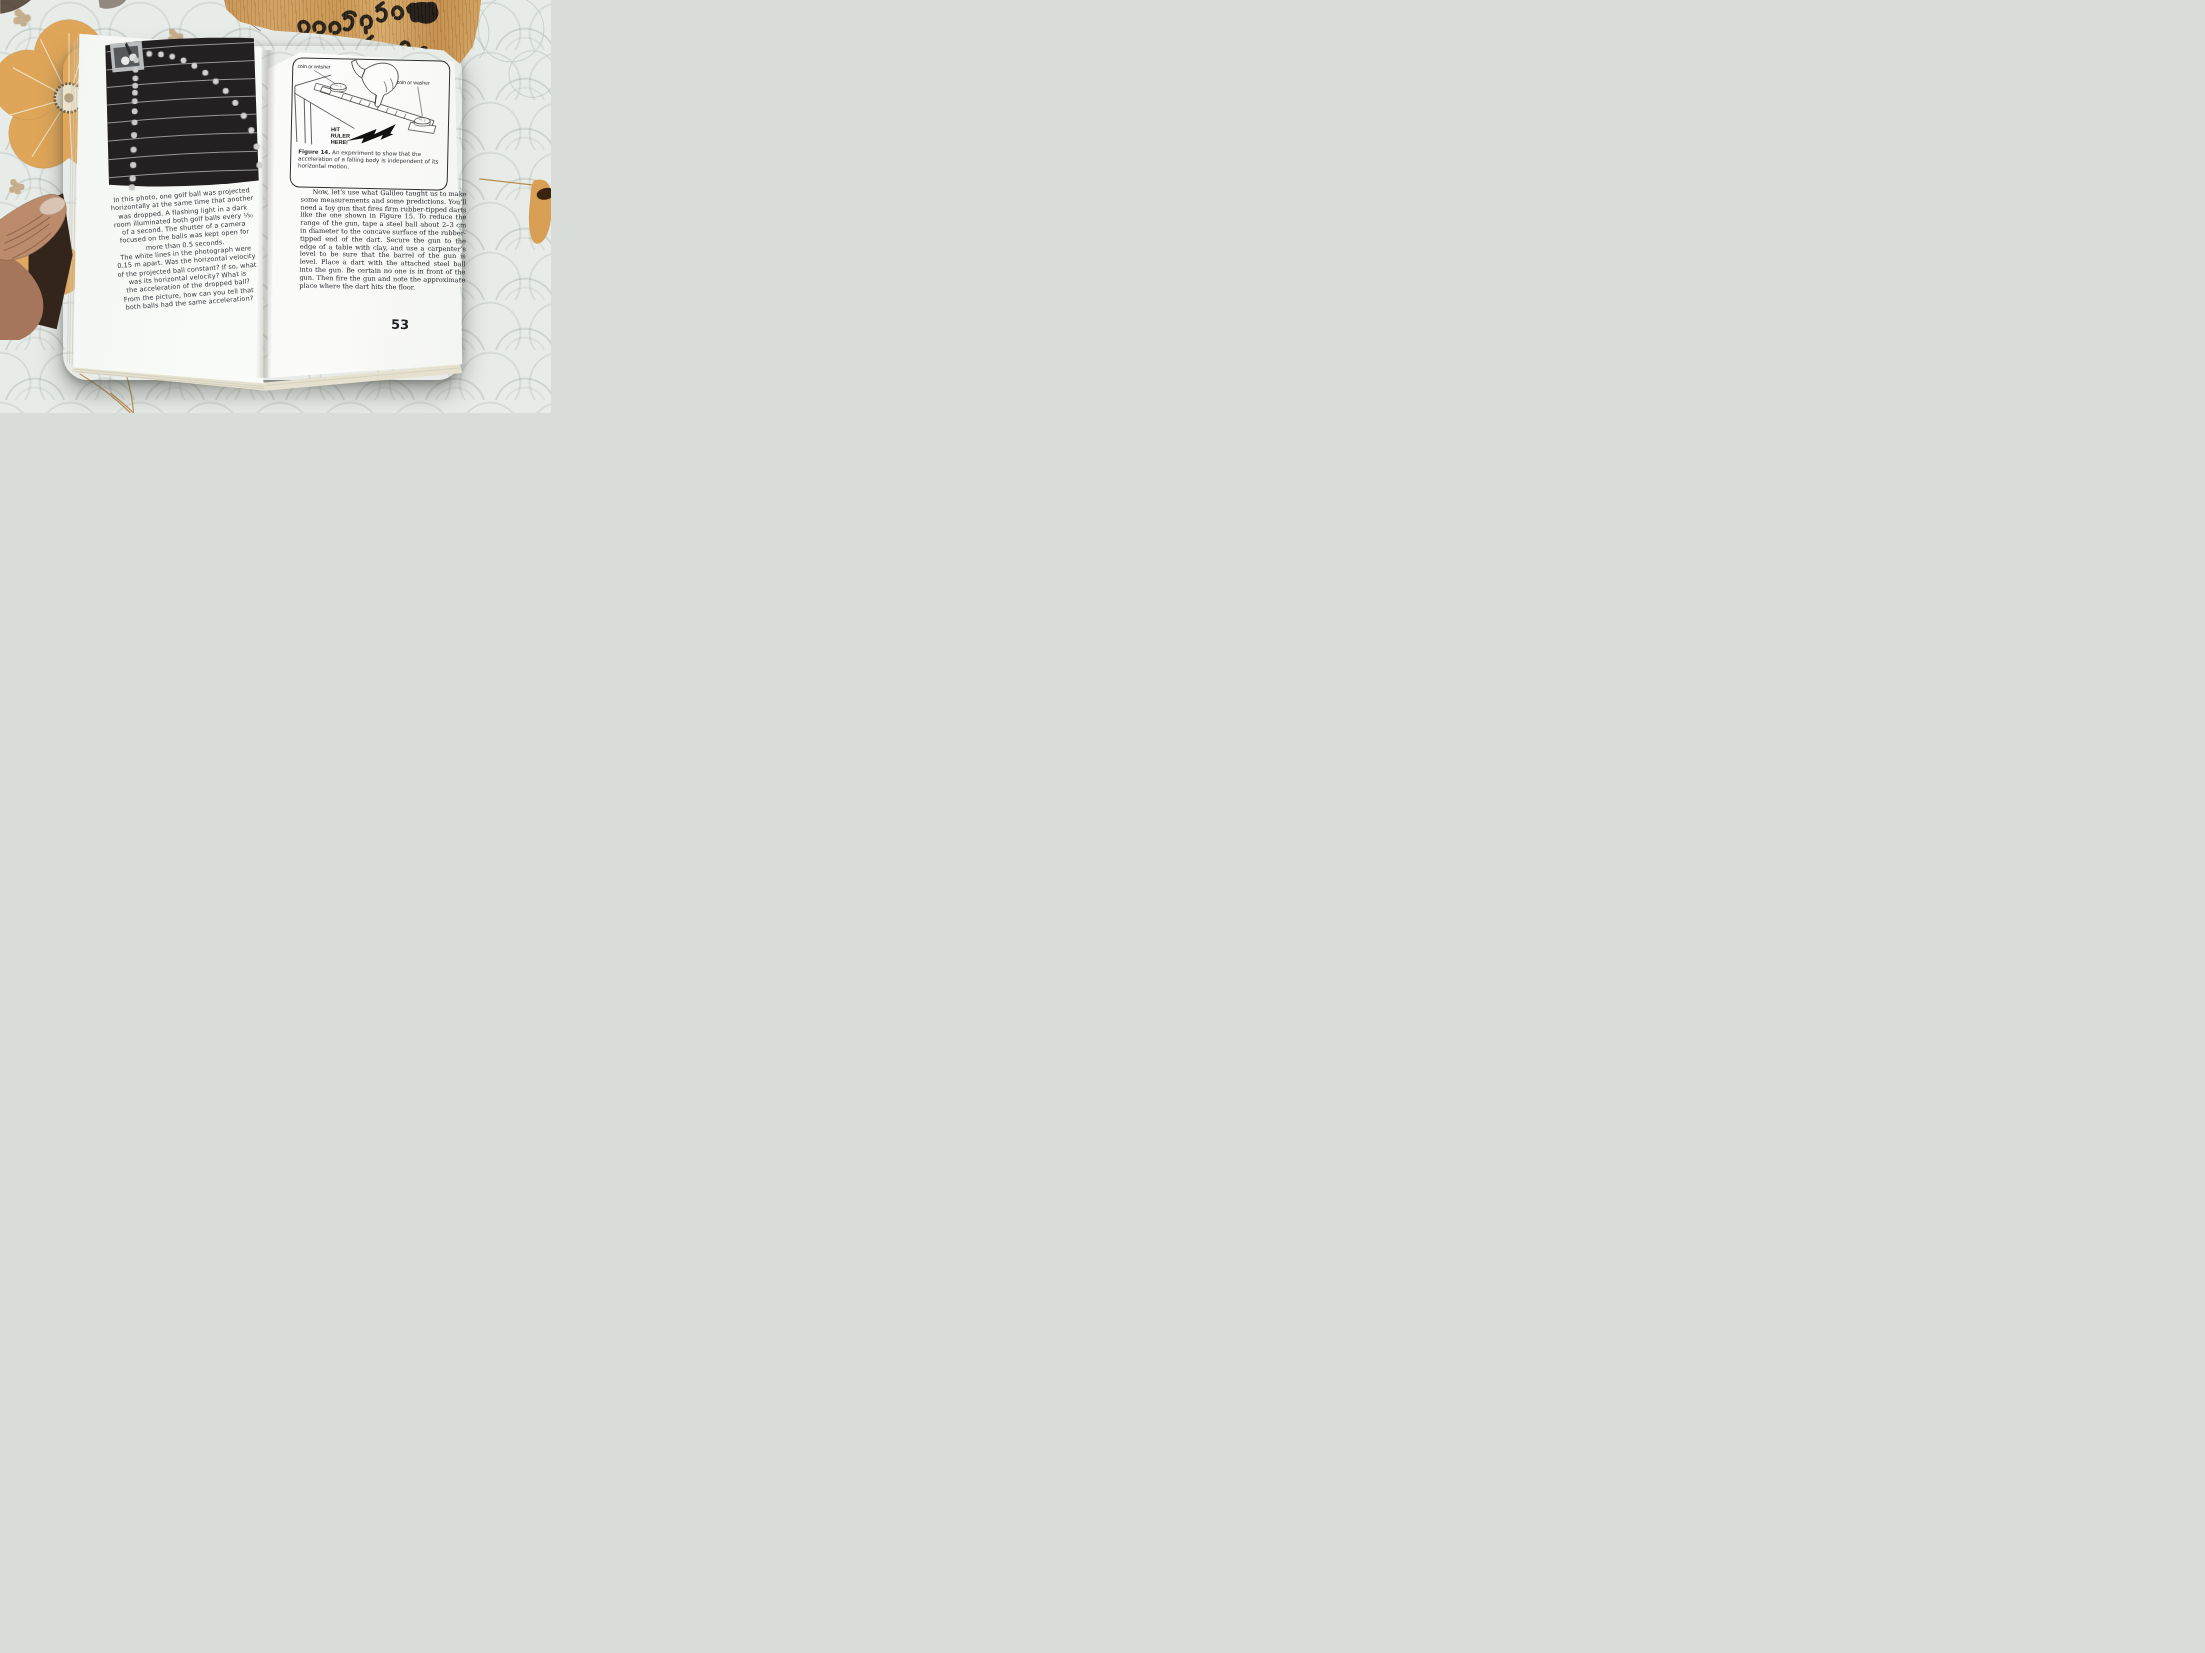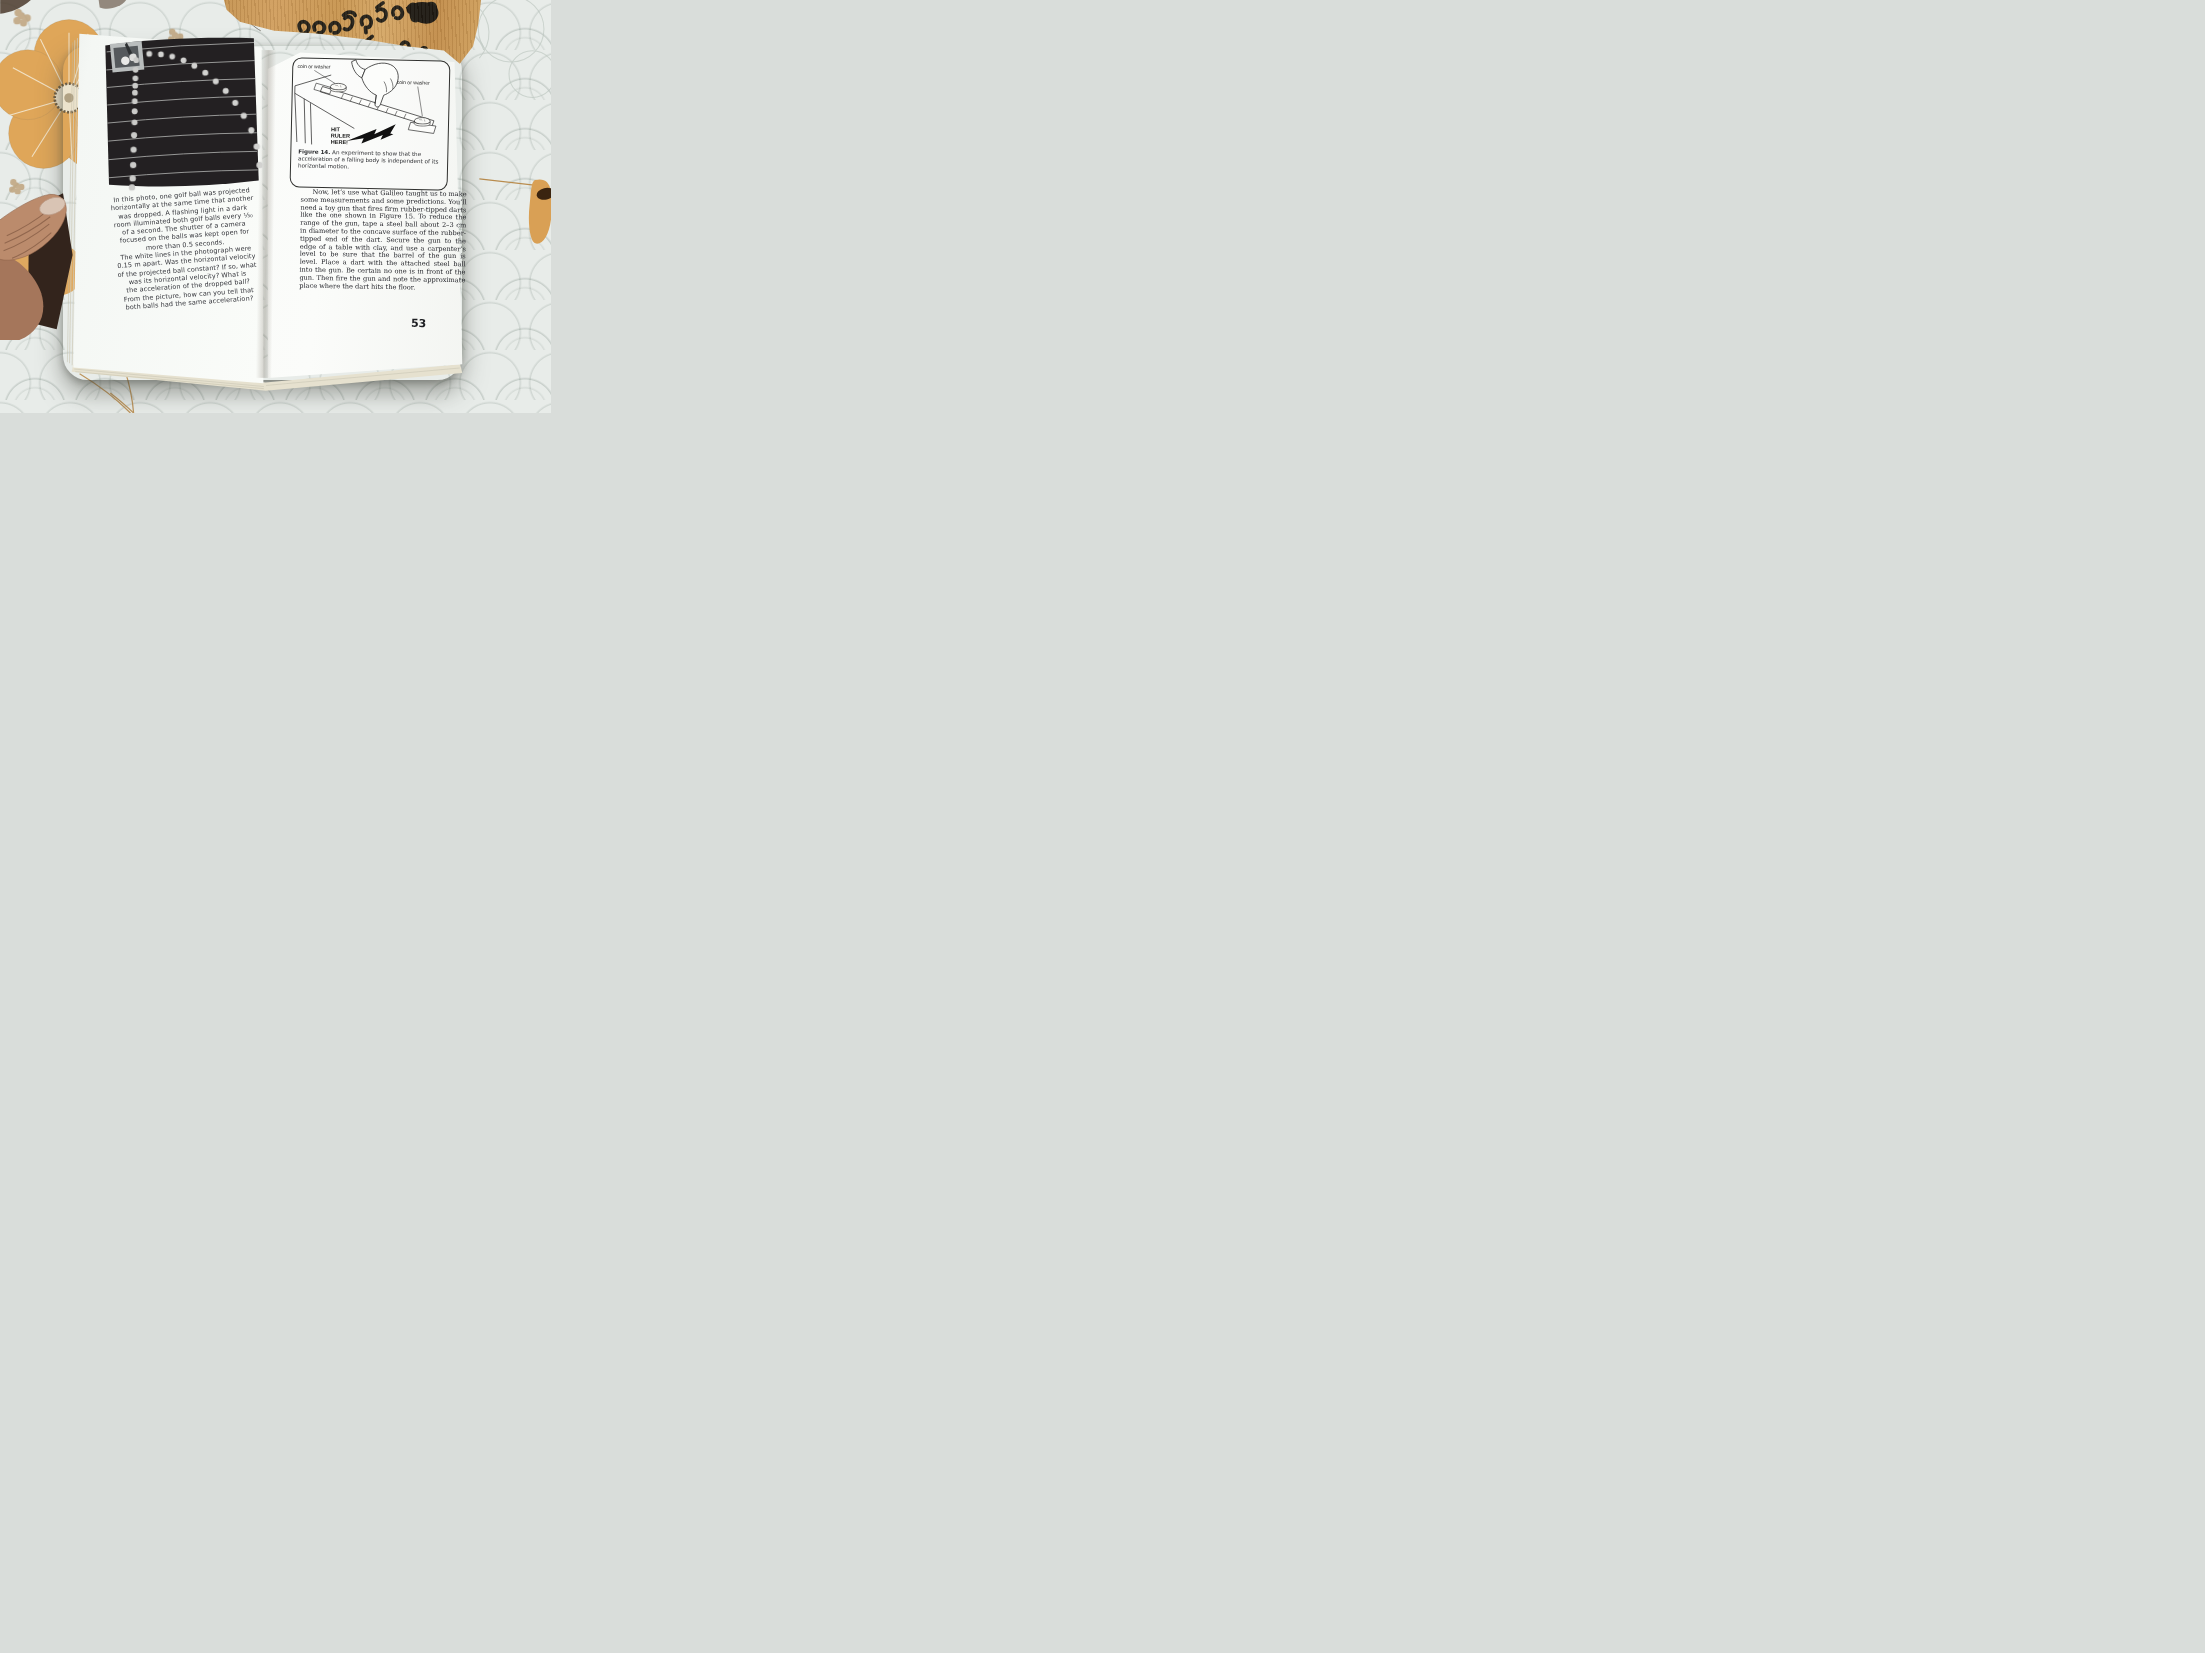--- a/index.html
+++ b/index.html
@@ -44,22 +44,22 @@
   .figcap{position:absolute;left:6.9px;right:5.8px;top:90px;
     font-family:"DejaVu Sans",sans-serif;font-size:5.6px;line-height:7.2px;color:#2b2c30;text-align:left;}
   .figcap b{font-weight:bold;}
   .fig-label{font-family:"Liberation Sans",sans-serif;font-size:9.6px;fill:#222;}
   .fig-arrowtext{font-family:"Liberation Sans",sans-serif;font-size:10.5px;font-weight:bold;fill:#111;}
   .right-text{left:300px;top:190px;width:166px;transform:rotate(.9deg);
     font-family:"DejaVu Serif","Liberation Serif",serif;font-size:6.6px;line-height:7.8px;
     color:#23242a;text-align:justify;}
   .right-text .para{text-indent:11.7px;margin:0;}
   .right-text b{font-weight:normal;}
-  .pagenum{left:411px;top:317px;font-family:"DejaVu Sans",sans-serif;font-weight:bold;
-    font-size:11px;color:#1d1e22;transform:rotate(1deg);}
+  .pagenum{left:391px;top:317px;font-family:"DejaVu Sans",sans-serif;font-weight:bold;
+    font-size:13px;color:#1d1e22;transform:rotate(1deg);}
   .decor,.photo,.figbox,.left-text,.right-text,.pagenum{z-index:3;}
 </style>
 </head>
 <body>
 
 <div class="stage">
 
   <svg class="abs decor" style="left:0;top:0;z-index:1;" width="551" height="413" viewBox="0 0 1040 780">
 
     <path d="M0,0 L58,0 C40,16 18,24 0,26 Z" fill="#4a3a2c" opacity=".85"></path>

